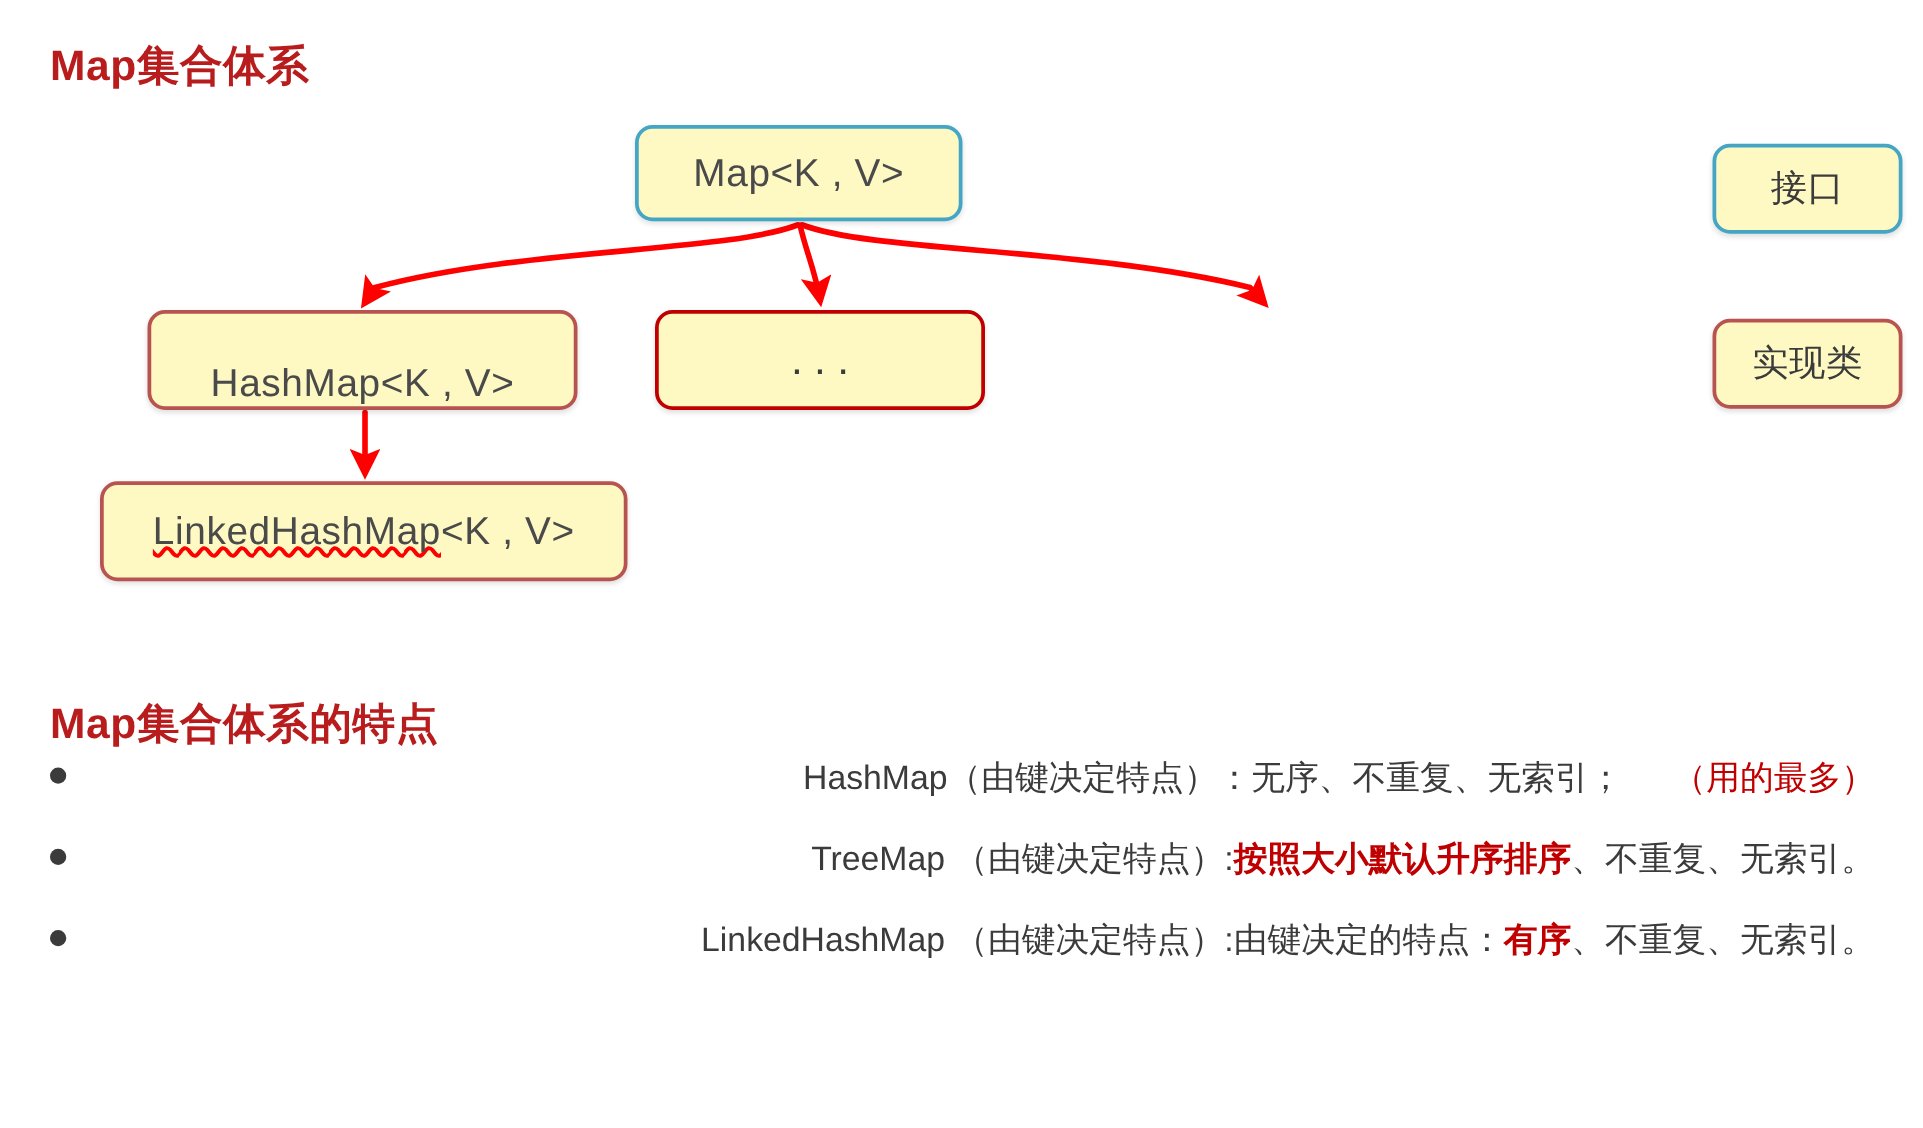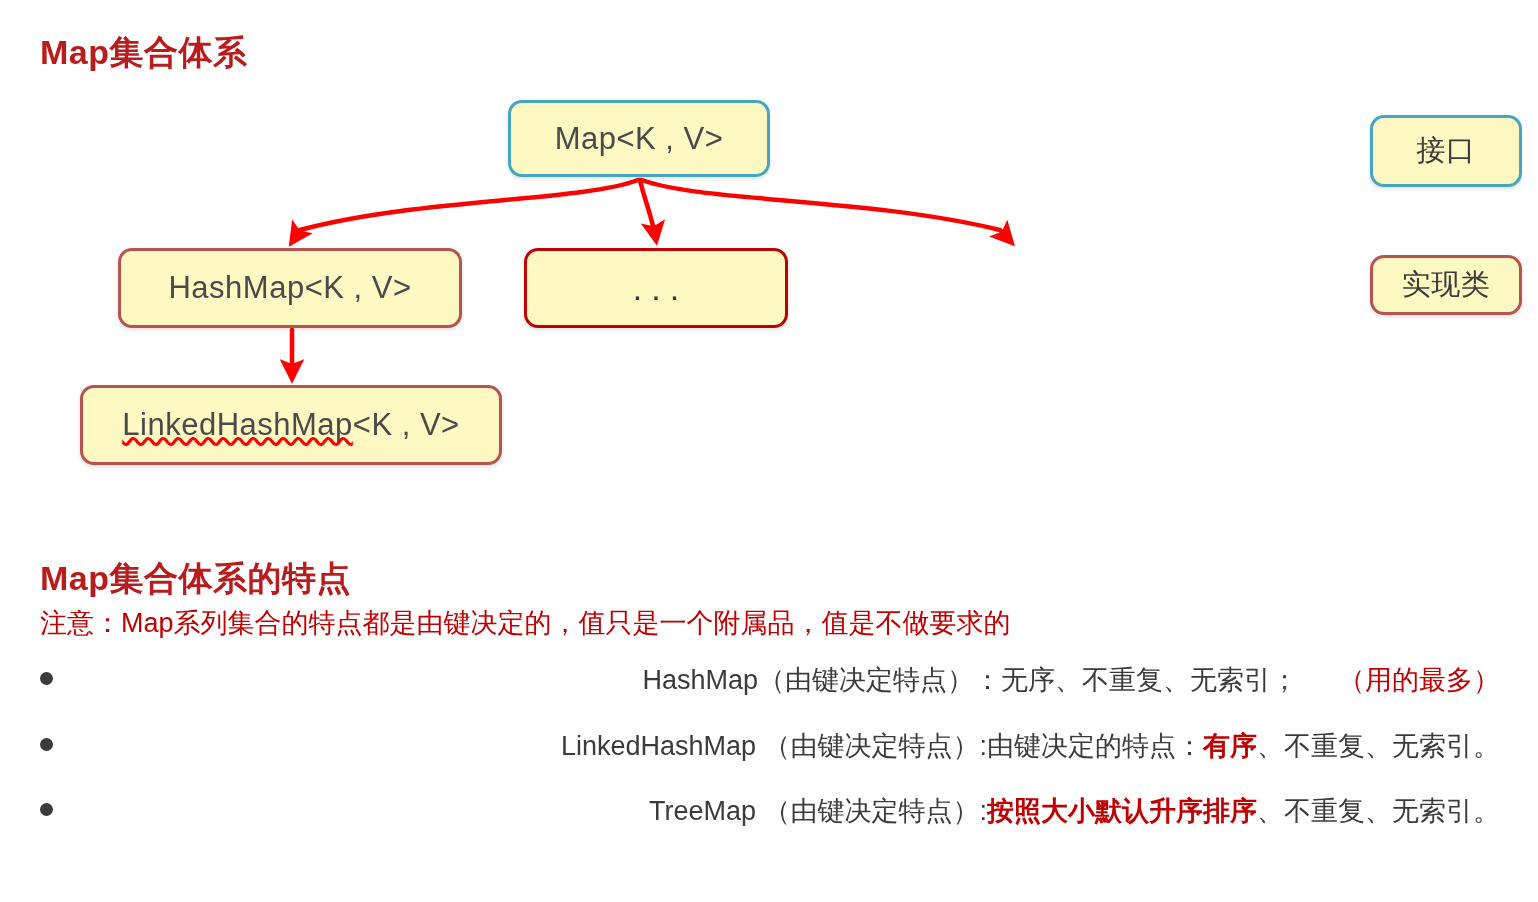--- a/index.html
+++ b/index.html
@@ -76,26 +76,26 @@
   .dots-glyph {
     font-size: 34px;
     letter-spacing: 9px;
     color: #3b3b3b;
     line-height: 1;
     padding-left: 9px;
   }
 
   
   #node-map            { left: 508px;  top: 10px;  width: 262px; height: 77px; }
-  #node-hashmap        { left: 118px;  top: 158px; width: 344px; height: 80px; }
+  #node-hashmap        { left: 118px;  top: 158px; width: 344px; height: 80px; align-items: flex-end; }
   #node-dots           { left: 524px;  top: 158px; width: 264px; height: 80px; }
   #node-treemap        { left: 868px;  top: 158px; width: 288px; height: 80px; }
   #node-linkedhashmap  { left: 80px;   top: 295px; width: 422px; height: 80px; }
   #legend-interface    { left: 1370px; top: 25px;  width: 152px; height: 72px; }
-  #legend-impl         { left: 1370px; top: 165px; width: 152px; height: 60px; }
+  #legend-impl         { left: 1370px; top: 165px; width: 152px; height: 72px; }
   #legend-interface .legend-label,
   #legend-impl .legend-label { font-size: 29px; color: #3b3b3b; }
 
   
   #features {
     position: absolute;
     left: 40px;
     top: 605px;
     width: 1460px;
   }
@@ -178,30 +178,29 @@
   <div class="node node-impl" id="legend-impl">
     <span class="legend-label">实现类</span>
   </div>
 
 </div>
 
 <div class="heading" id="page-title-features">Map集合体系的特点</div>
 
 <div id="features">
 
-  <p class="note-line">注意：Map系列集合的特点都是由键决定的，值只是一个附属品，值是不做要求的</p>
 
   <div class="bullet-row">
     <span class="bullet-dot"></span>
     <span class="bullet-text"><span>HashMap（由键决定特点）：无序、不重复、无索引；</span><span class="gap-wide"></span><span class="em-red">（用的最多）</span></span>
   </div>
 
   <div class="bullet-row">
     <span class="bullet-dot"></span>
-    <span class="bullet-text"><span>LinkedHashMap （由键决定特点）:由键决定的特点：</span><span class="em-red-bold">有序</span><span>、不重复、无索引。</span></span>
+    <span class="bullet-text"><span>TreeMap （由键决定特点）:</span><span class="em-red-bold">按照大小默认升序排序</span><span>、不重复、无索引。</span></span>
   </div>
 
   <div class="bullet-row">
     <span class="bullet-dot"></span>
-    <span class="bullet-text"><span>TreeMap （由键决定特点）:</span><span class="em-red-bold">按照大小默认升序排序</span><span>、不重复、无索引。</span></span>
+    <span class="bullet-text"><span>LinkedHashMap （由键决定特点）:由键决定的特点：</span><span class="em-red-bold">有序</span><span>、不重复、无索引。</span></span>
   </div>
 
 </div>
 
 </body></html>

